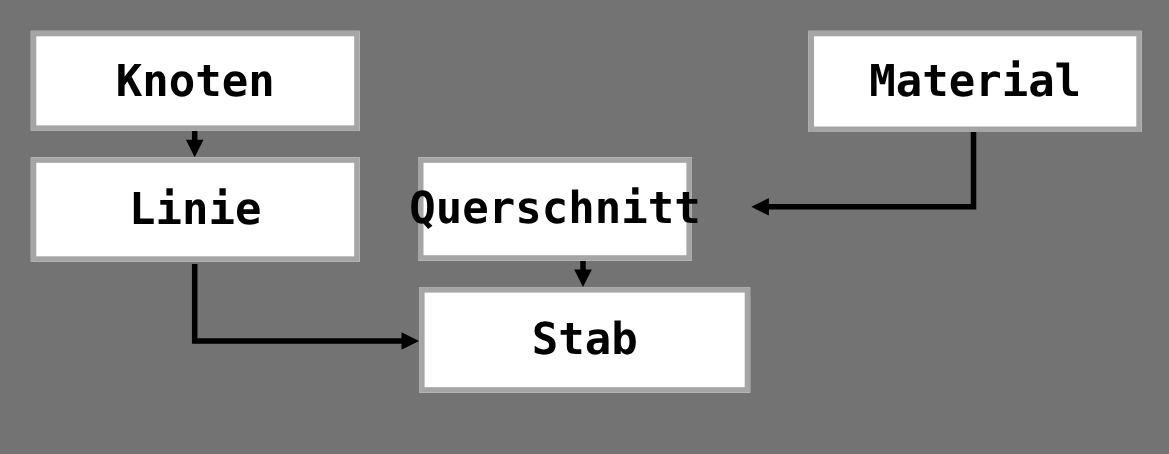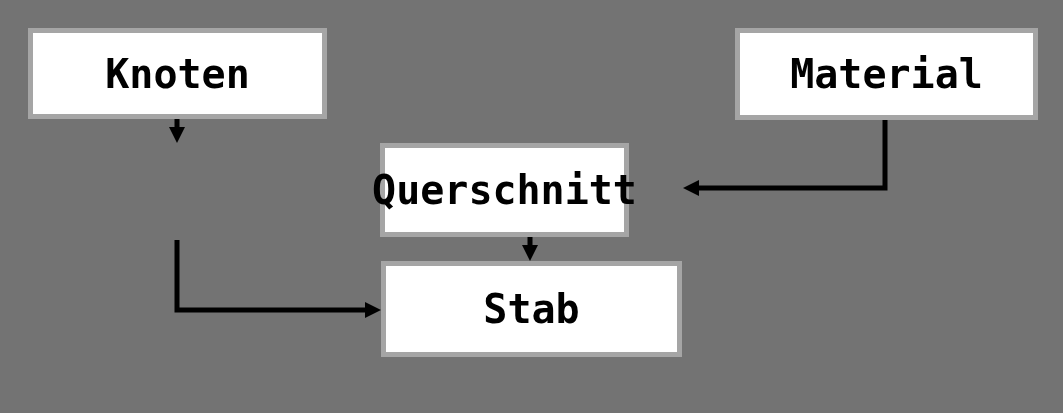--- a/index.html
+++ b/index.html
@@ -75,20 +75,23 @@
     <g>
       <path class="edge-path" d="M 885 120 L 885 188 L 695 188" stroke="#000000" stroke-width="5"></path>
       <polygon class="edge-head" points="683,188 699,180 699,196" fill="#000000"></polygon>
     </g>
   </svg>
 
   <div class="node" style="left: 28px; top: 28px; width: 299px; height: 91px; border-width: 5px; border-color: rgb(165, 165, 165); background: rgb(255, 255, 255);">
     <span class="node-label" style="font-size: 40px; color: rgb(0, 0, 0);">Knoten</span>
   </div>
 
+  <div class="node" style="left: 28px; top: 143px; width: 299px; height: 95px; border-width: 5px; border-color: rgb(165, 165, 165); background: rgb(255, 255, 255);">
+    <span class="node-label" style="font-size: 40px; color: rgb(0, 0, 0);">Linie</span>
+  </div>
 
   <div class="node" style="left: 380px; top: 143px; width: 249px; height: 94px; border-width: 5px; border-color: rgb(165, 165, 165); background: rgb(255, 255, 255);">
     <span class="node-label" style="font-size: 40px; color: rgb(0, 0, 0);">Querschnitt</span>
   </div>
 
   <div class="node" style="left: 735px; top: 28px; width: 303px; height: 92px; border-width: 5px; border-color: rgb(165, 165, 165); background: rgb(255, 255, 255);">
     <span class="node-label" style="font-size: 40px; color: rgb(0, 0, 0);">Material</span>
   </div>
 
   <div class="node" style="left: 381px; top: 261px; width: 301px; height: 96px; border-width: 5px; border-color: rgb(165, 165, 165); background: rgb(255, 255, 255); align-items: center;">

